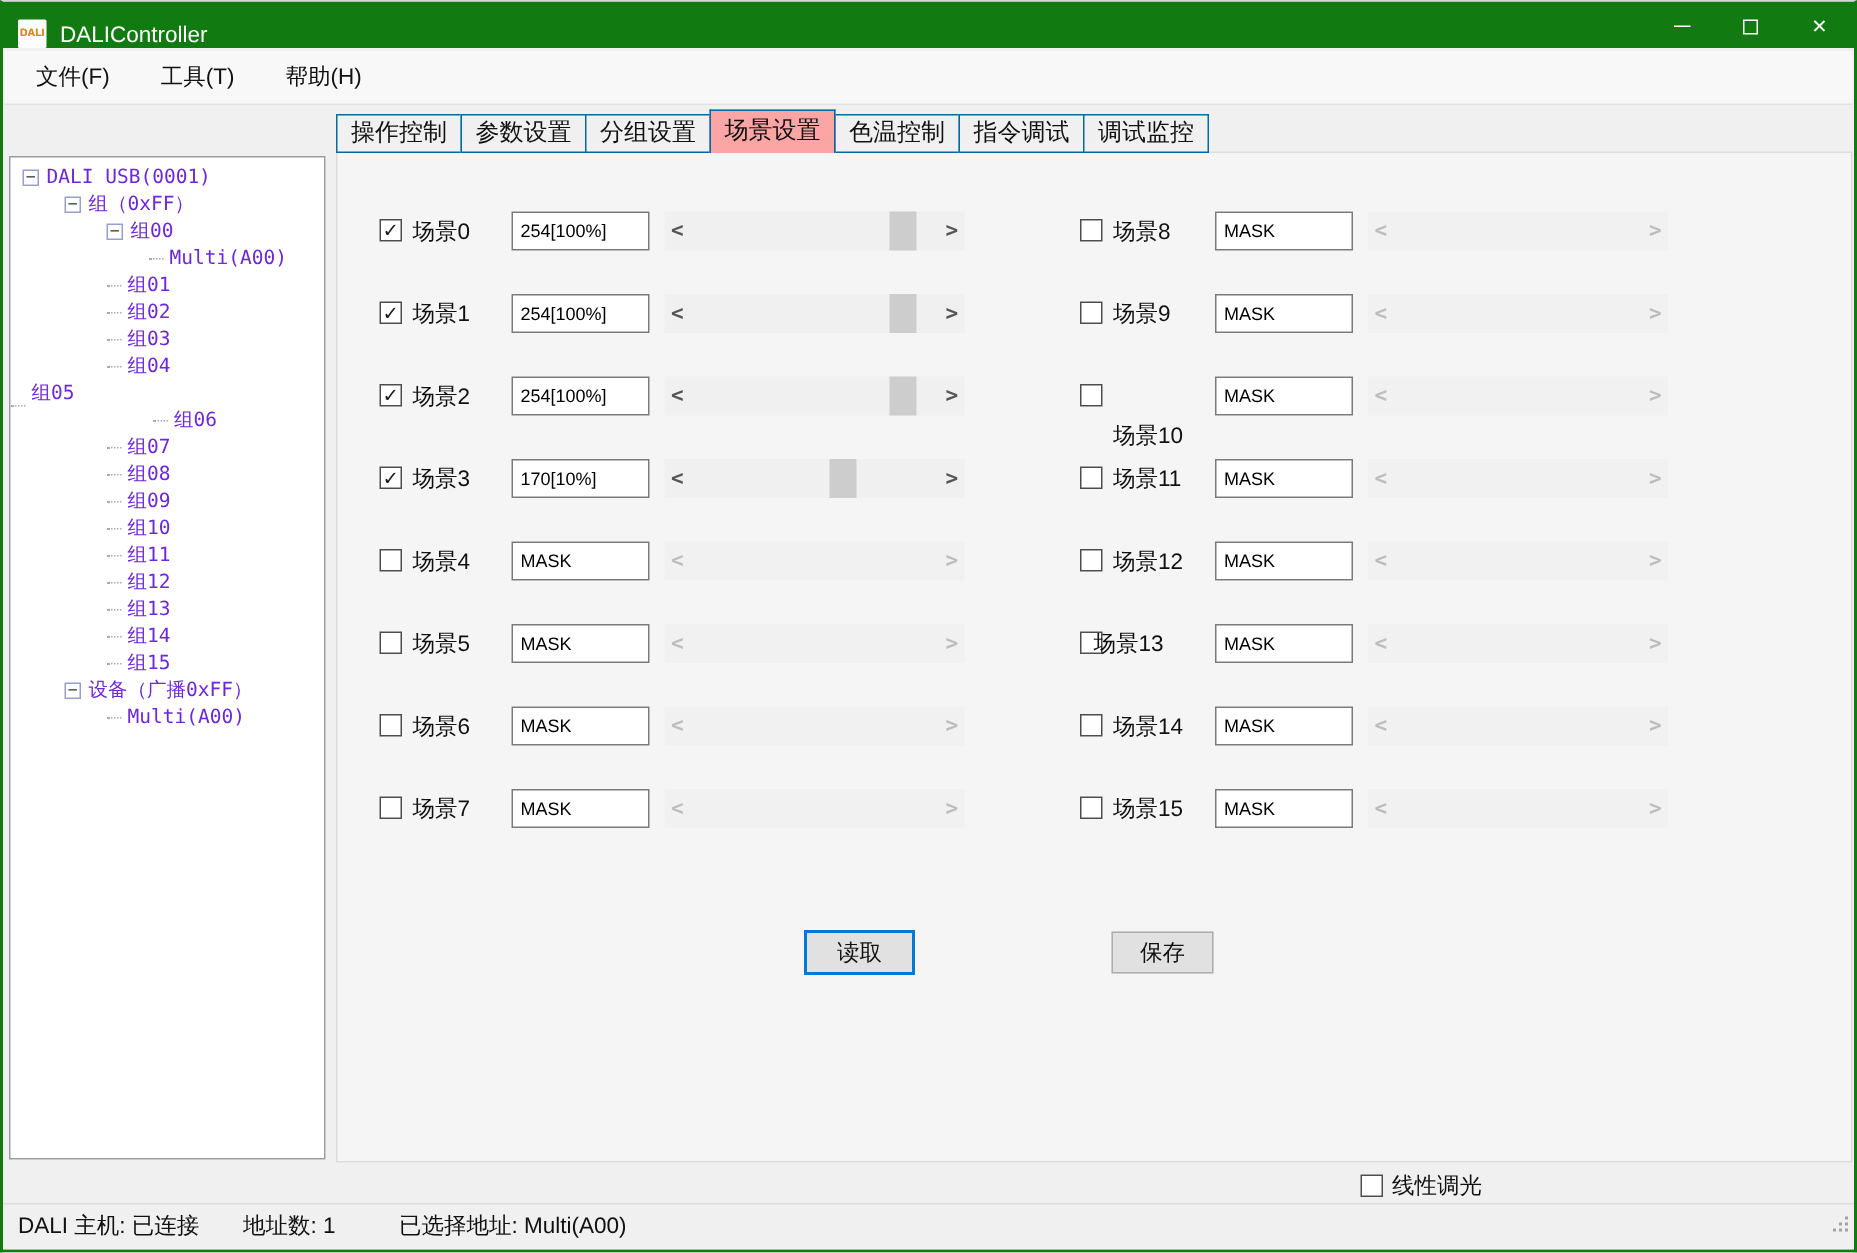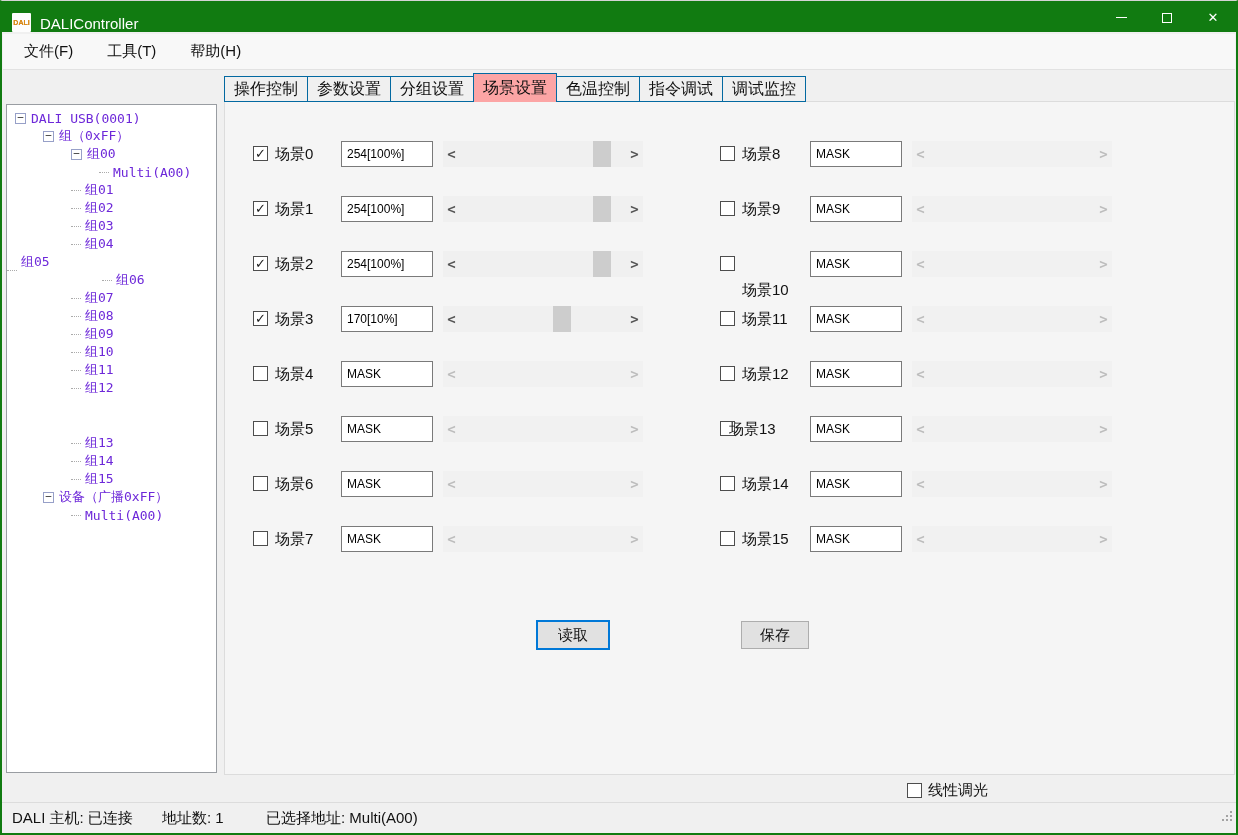--- a/index.html
+++ b/index.html
@@ -167,21 +167,21 @@
         <span class="tlabel">组10</span>
       </div>
       <div class="tree-row" style="padding-left: 64px;">
         <span class="dash"></span>
         <span class="tlabel">组11</span>
       </div>
       <div class="tree-row" style="padding-left: 64px;">
         <span class="dash"></span>
         <span class="tlabel">组12</span>
       </div>
-      <div class="tree-row" style="padding-left: 64px; margin-top: 37px;">
+      <div class="tree-row" style="padding-left: 64px;">
         <span class="dash"></span>
         <span class="tlabel">组13</span>
       </div>
       <div class="tree-row" style="padding-left: 64px;">
         <span class="dash"></span>
         <span class="tlabel">组14</span>
       </div>
       <div class="tree-row" style="padding-left: 64px;">
         <span class="dash"></span>
         <span class="tlabel">组15</span>

